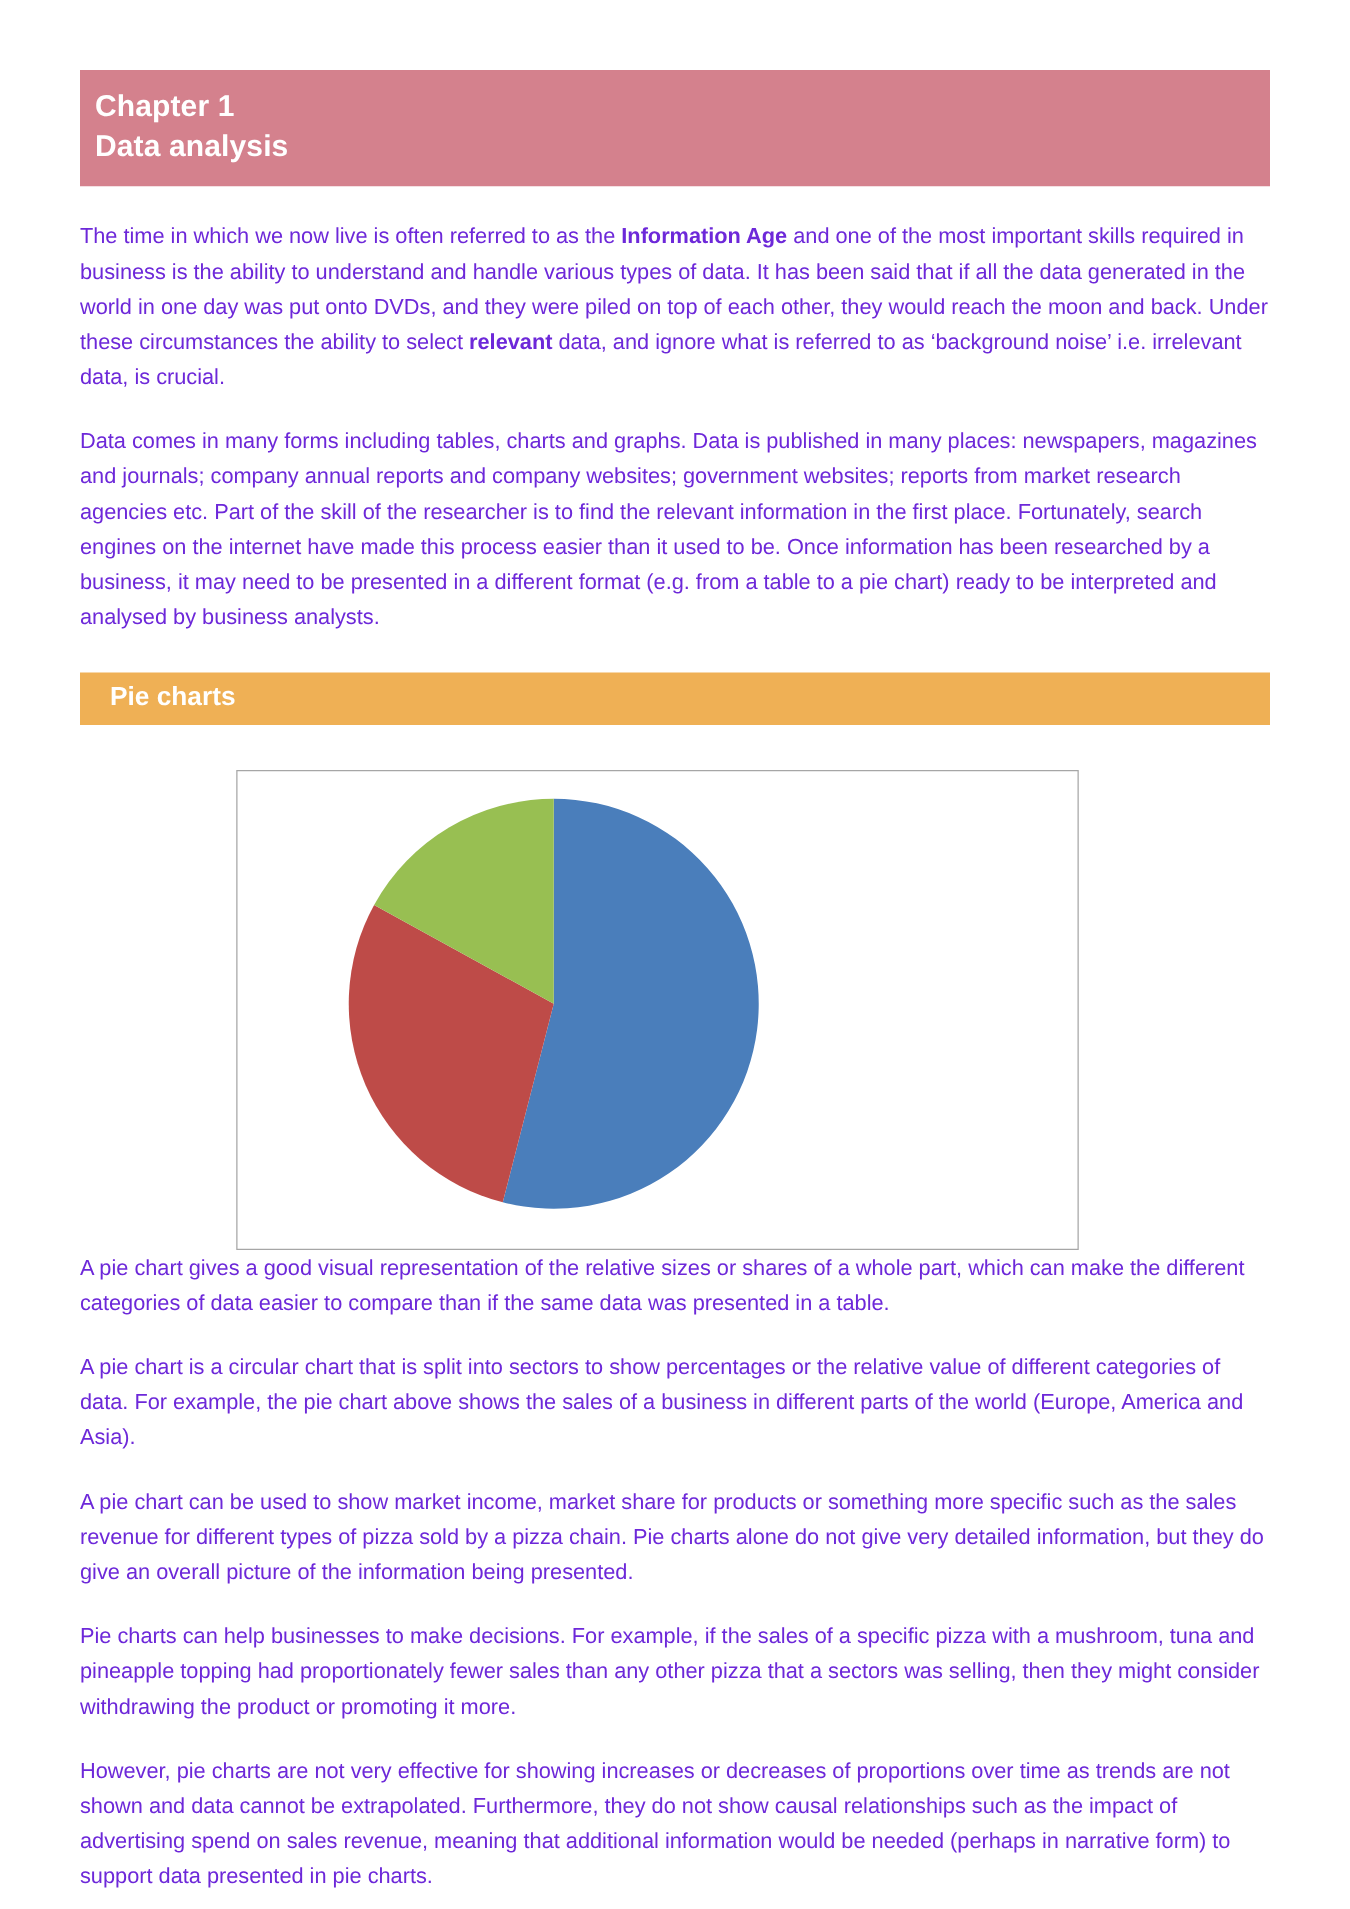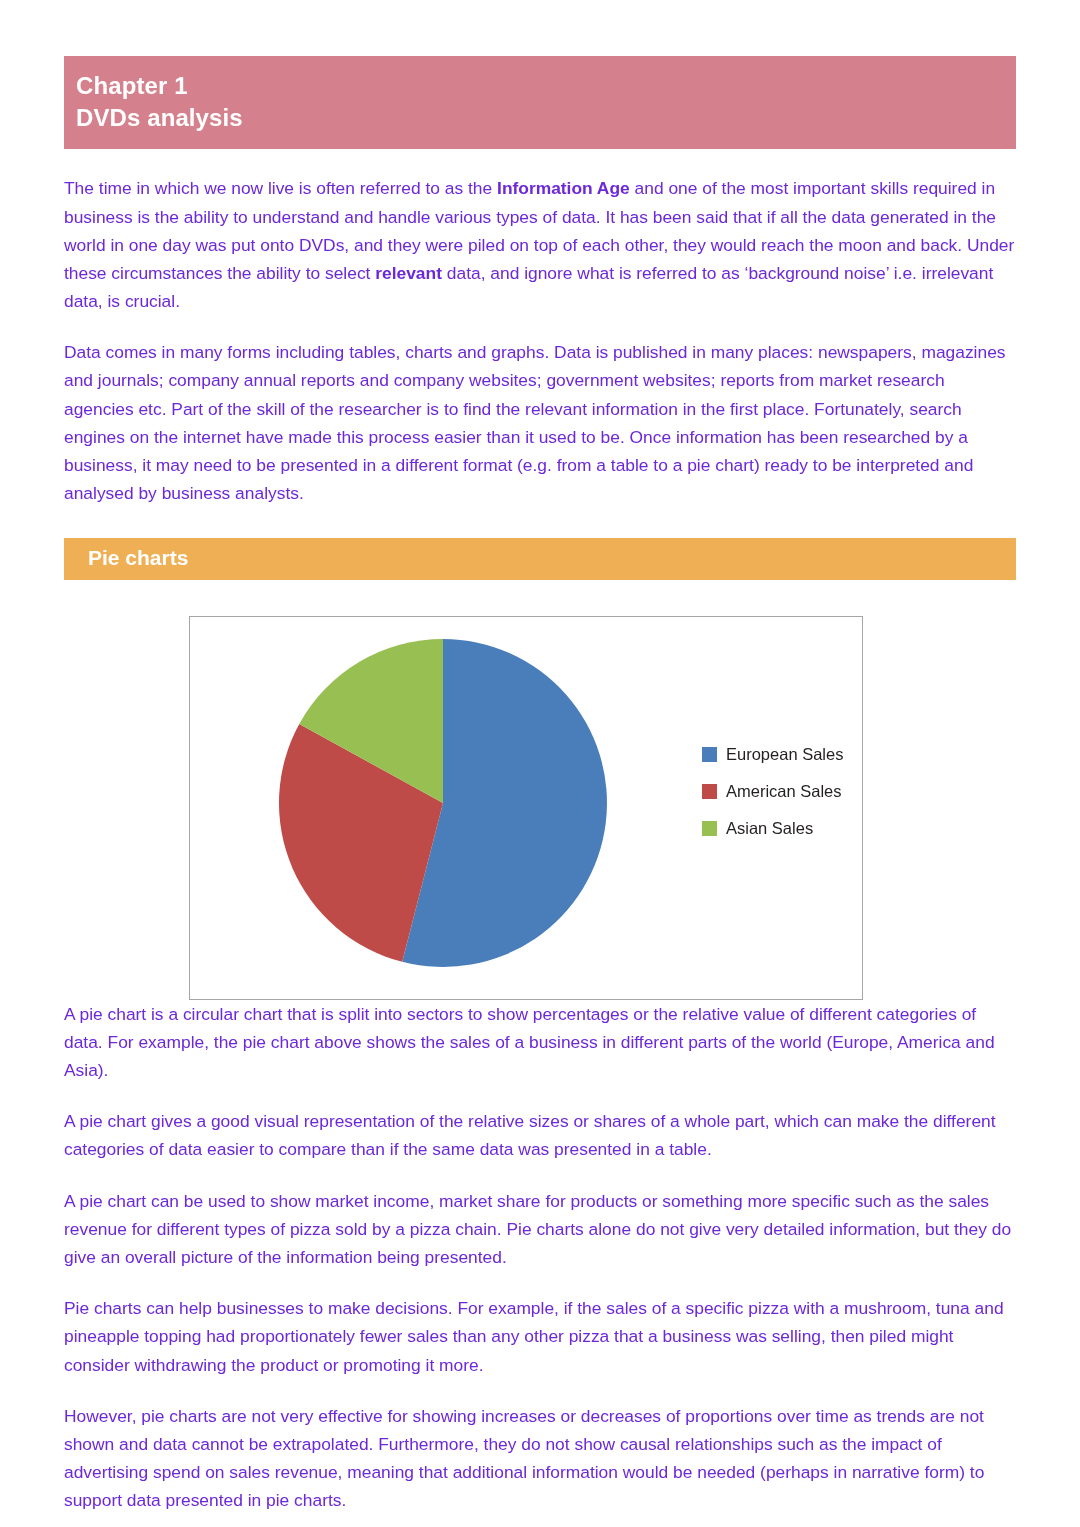--- a/index.html
+++ b/index.html
@@ -121,57 +121,43 @@
   .para-block-after-figure { margin-top: 34px; }
 </style>
 </head>
 <body>
 
 <div class="page">
   <div class="content">
 
     <div class="chapter-band">
       <div class="line">Chapter 1</div>
-      <div class="line">DVDs analysis</div>
+      <div class="line">Data analysis</div>
     </div>
 
     <p class="body first"><span>The time in which we now live is often referred to as the </span><b>Information Age</b><span> and one of the most important skills required in business is the ability to understand and handle various types of data. It has been said that if all the data generated in the world in one day was put onto DVDs, and they were piled on top of each other, they would reach the moon and back. Under these circumstances the ability to select </span><b>relevant</b><span> data, and ignore what is referred to as ‘background noise’ i.e. irrelevant data, is crucial.</span></p>
 
     <p class="body">Data comes in many forms including tables, charts and graphs. Data is published in many places: newspapers, magazines and journals; company annual reports and company websites; government websites; reports from market research agencies etc. Part of the skill of the researcher is to find the relevant information in the first place. Fortunately, search engines on the internet have made this process easier than it used to be. Once information has been researched by a business, it may need to be presented in a different format (e.g. from a table to a pie chart) ready to be interpreted and analysed by business analysts.</p>
 
     <div class="section-band">
       <div class="line">Pie charts</div>
     </div>
 
     <div class="figure">
       <div class="pie-wrap">
         <svg class="pie-svg" width="330" height="330" viewBox="0 0 330 330">
           <g id="pie-slices">
               <path d="M 165 165 L 165.00 1.00 A 164 164 0 1 1 124.21 323.85 Z" fill="#4a7ebb"></path>
               <path d="M 165 165 L 124.21 323.85 A 164 164 0 0 1 21.29 85.99 Z" fill="#be4b48"></path>
               <path d="M 165 165 L 21.29 85.99 A 164 164 0 0 1 165.00 1.00 Z" fill="#98bf52"></path>
             </g>
         </svg>
       </div>
-      <div class="legend">
-        <div class="legend-row">
-          <span class="legend-swatch" style="background:#4a7ebb"></span>
-          <span class="legend-label">European Sales</span>
-        </div>
-        <div class="legend-row">
-          <span class="legend-swatch" style="background:#be4b48"></span>
-          <span class="legend-label">American Sales</span>
-        </div>
-        <div class="legend-row">
-          <span class="legend-swatch" style="background:#98bf52"></span>
-          <span class="legend-label">Asian Sales</span>
-        </div>
-      </div>
     </div>
 
+    <p class="body">A pie chart gives a good visual representation of the relative sizes or shares of a whole part, which can make the different categories of data easier to compare than if the same data was presented in a table.</p>
     <p class="body para-block-after-figure">A pie chart is a circular chart that is split into sectors to show percentages or the relative value of different categories of data. For example, the pie chart above shows the sales of a business in different parts of the world (Europe, America and Asia).</p>
-    <p class="body">A pie chart gives a good visual representation of the relative sizes or shares of a whole part, which can make the different categories of data easier to compare than if the same data was presented in a table.</p>
     <p class="body">A pie chart can be used to show market income, market share for products or something more specific such as the sales revenue for different types of pizza sold by a pizza chain. Pie charts alone do not give very detailed information, but they do give an overall picture of the information being presented.</p>
-    <p class="body">Pie charts can help businesses to make decisions. For example, if the sales of a specific pizza with a mushroom, tuna and pineapple topping had proportionately fewer sales than any other pizza that a business was selling, then piled might consider withdrawing the product or promoting it more.</p>
+    <p class="body">Pie charts can help businesses to make decisions. For example, if the sales of a specific pizza with a mushroom, tuna and pineapple topping had proportionately fewer sales than any other pizza that a sectors was selling, then they might consider withdrawing the product or promoting it more.</p>
     <p class="body">However, pie charts are not very effective for showing increases or decreases of proportions over time as trends are not shown and data cannot be extrapolated. Furthermore, they do not show causal relationships such as the impact of advertising spend on sales revenue, meaning that additional information would be needed (perhaps in narrative form) to support data presented in pie charts.</p>
 
   </div>
 </div>
 
 </body></html>

